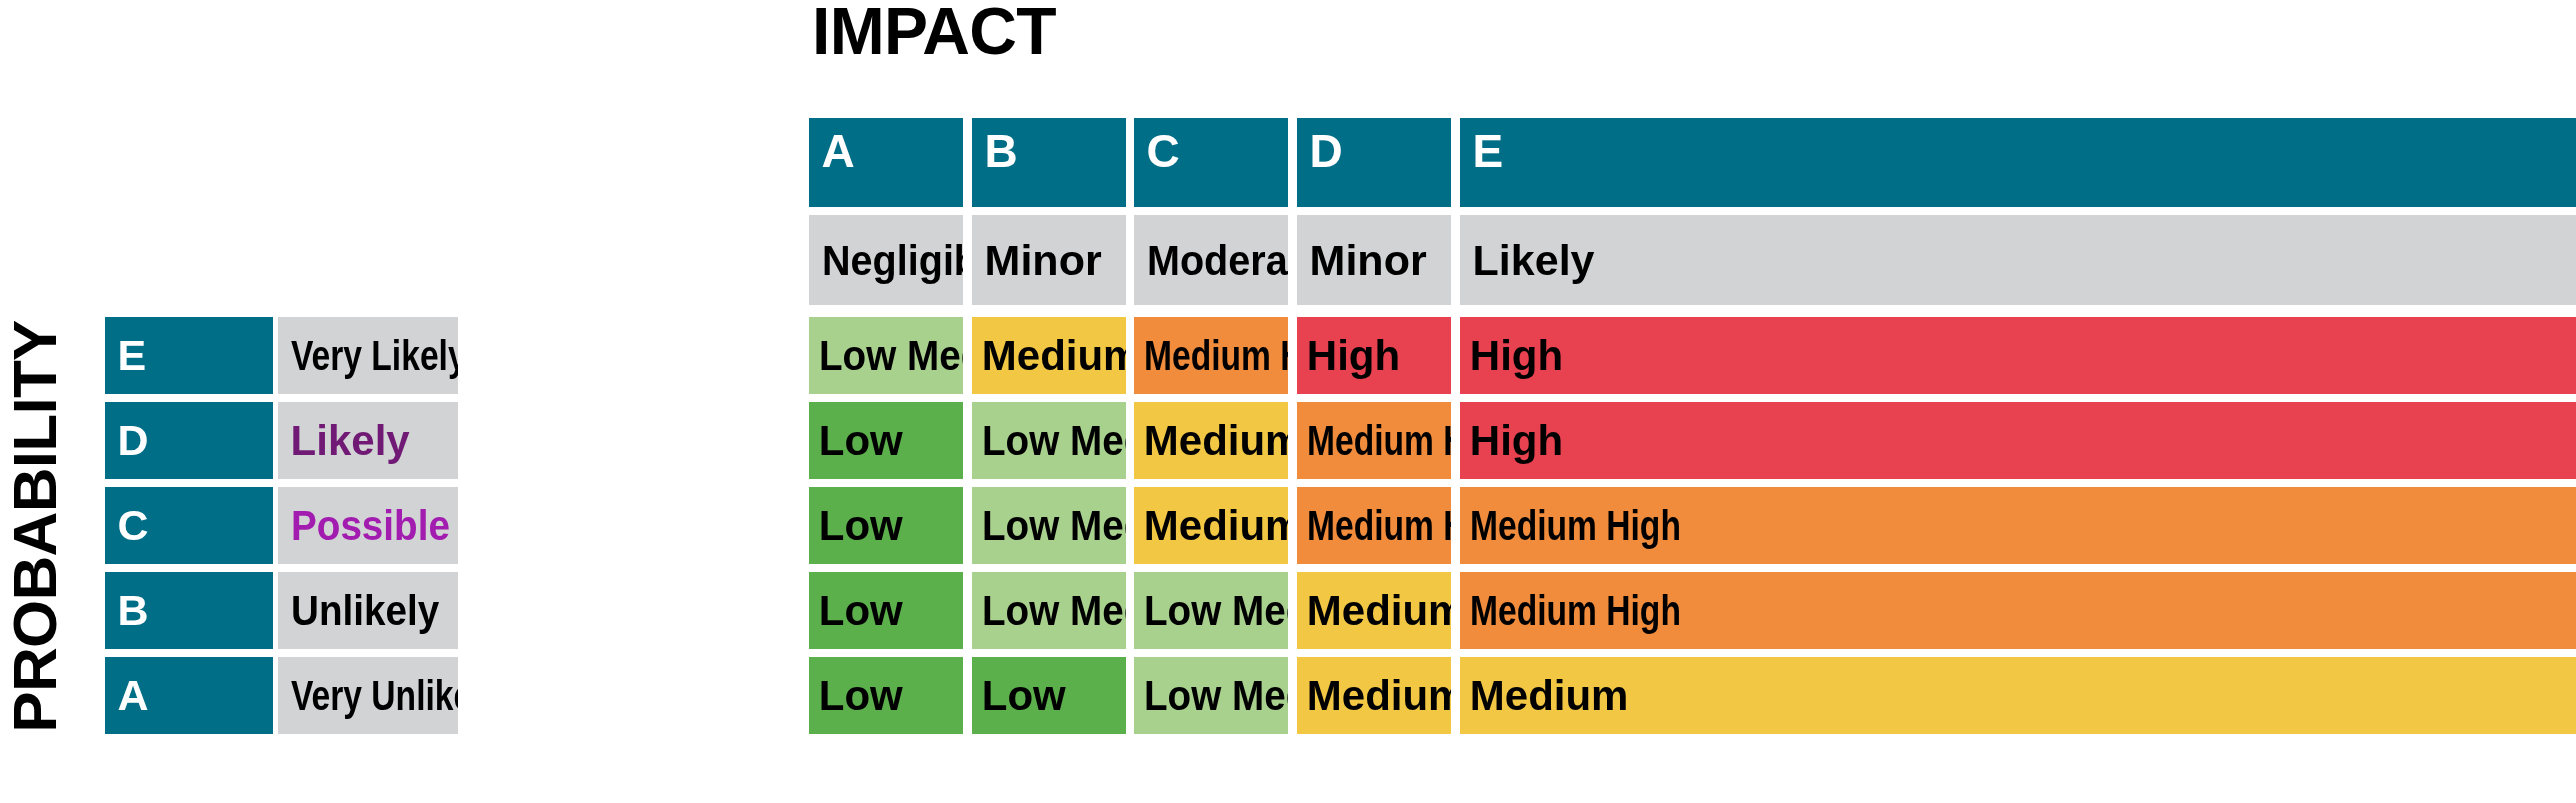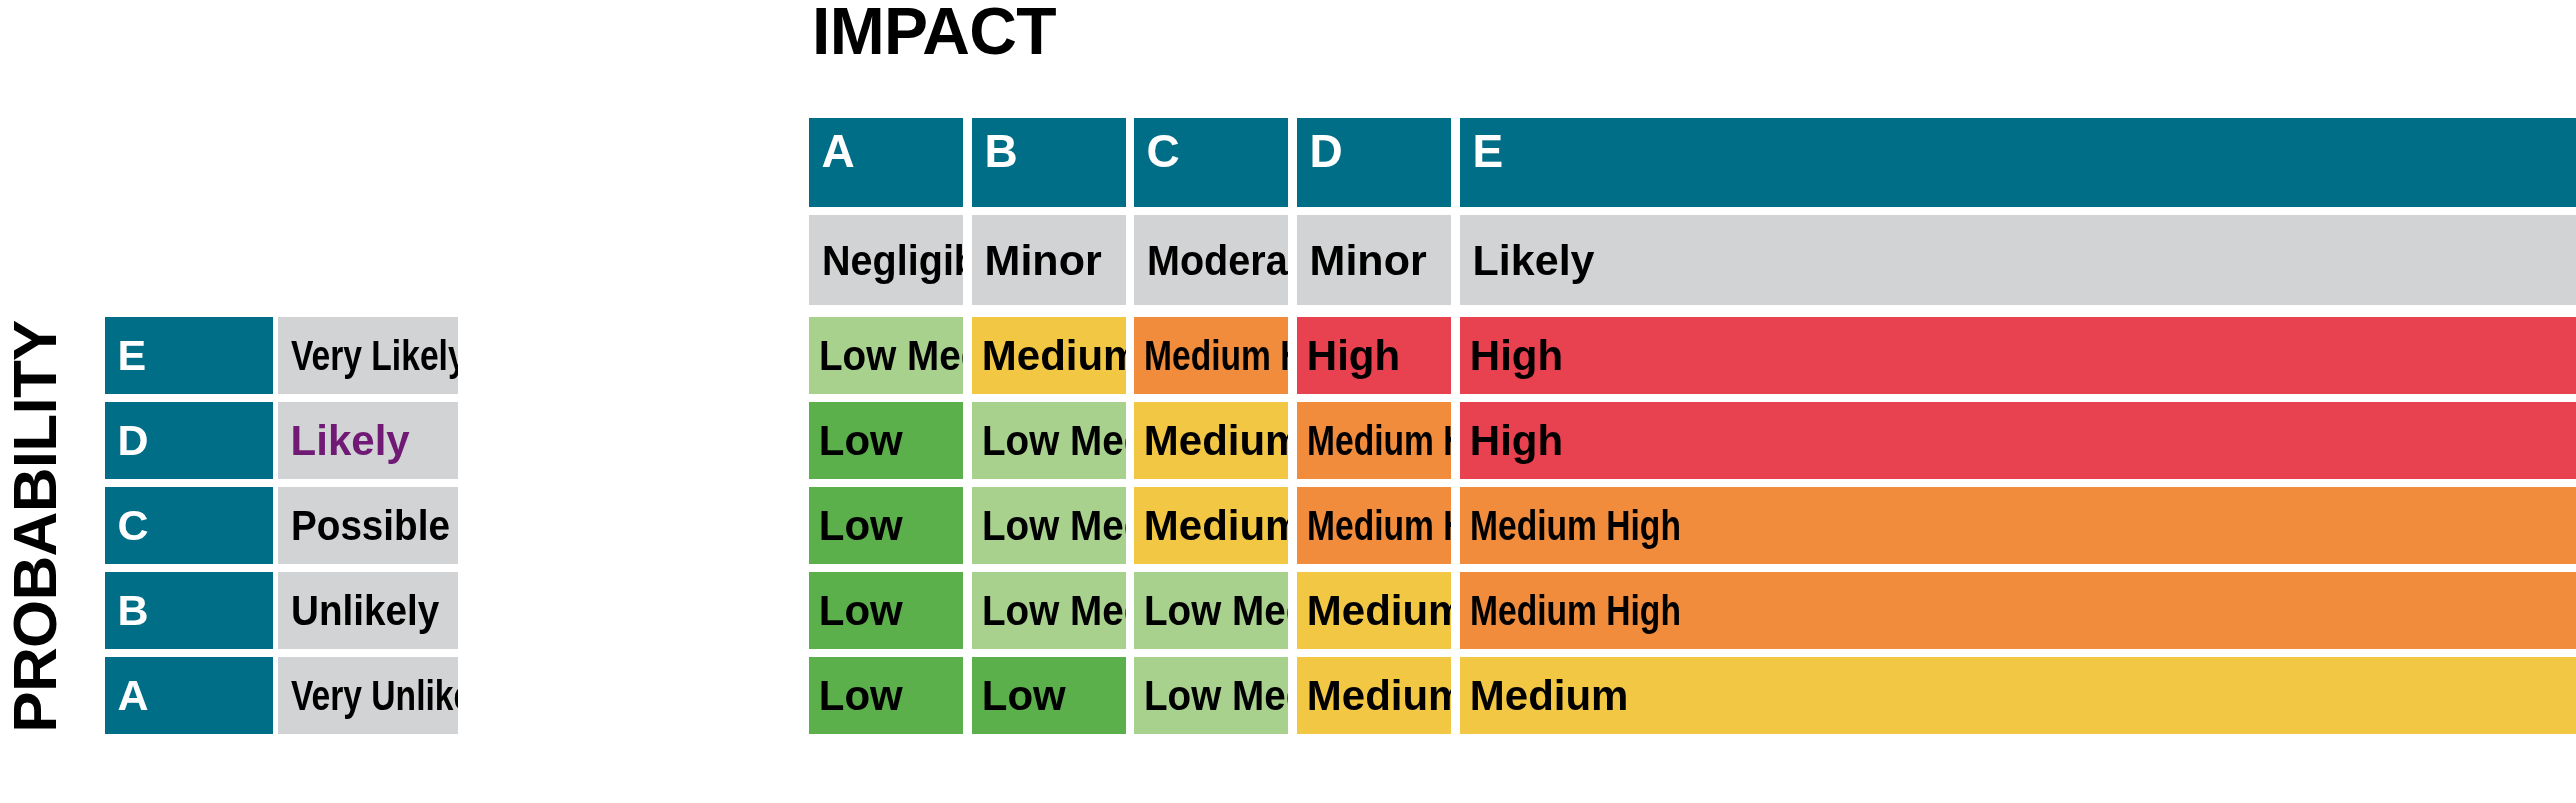--- a/index.html
+++ b/index.html
@@ -155,21 +155,21 @@
       </div>
       <div class="cell data sq-1" style="left: 1297px; top: 402px; width: 154px; height: 77px; background: rgb(240, 140, 60); color: rgb(0, 0, 0);">
         <span>Medium High</span>
       </div>
       <div class="cell data sq-0" style="left: 1460px; top: 402px; width: 1116px; height: 77px; background: rgb(232, 65, 79); color: rgb(0, 0, 0);">
         <span>High</span>
       </div>
       <div class="cell row-letter" style="left: 105px; top: 487px; width: 168px; height: 77px; background: rgb(0, 110, 135); color: rgb(255, 255, 255);">
         <span>C</span>
       </div>
-      <div class="cell row-label sq-2" style="left: 278px; top: 487px; width: 180px; height: 77px; background: rgb(209, 211, 212); color: #000000;">
+      <div class="cell row-label sq-2" style="left: 278px; top: 487px; width: 180px; height: 77px; background: rgb(209, 211, 212); color: #a21caf;">
         <span>Possible</span>
       </div>
       <div class="cell data sq-0" style="left: 809px; top: 487px; width: 154px; height: 77px; background: rgb(92, 176, 76); color: rgb(0, 0, 0);">
         <span>Low</span>
       </div>
       <div class="cell data sq-2" style="left: 972px; top: 487px; width: 154px; height: 77px; background: rgb(169, 209, 142); color: rgb(0, 0, 0);">
         <span>Low Medium</span>
       </div>
       <div class="cell data sq-0" style="left: 1134px; top: 487px; width: 154px; height: 77px; background: rgb(242, 199, 68); color: rgb(0, 0, 0);">
         <span>Medium</span>

